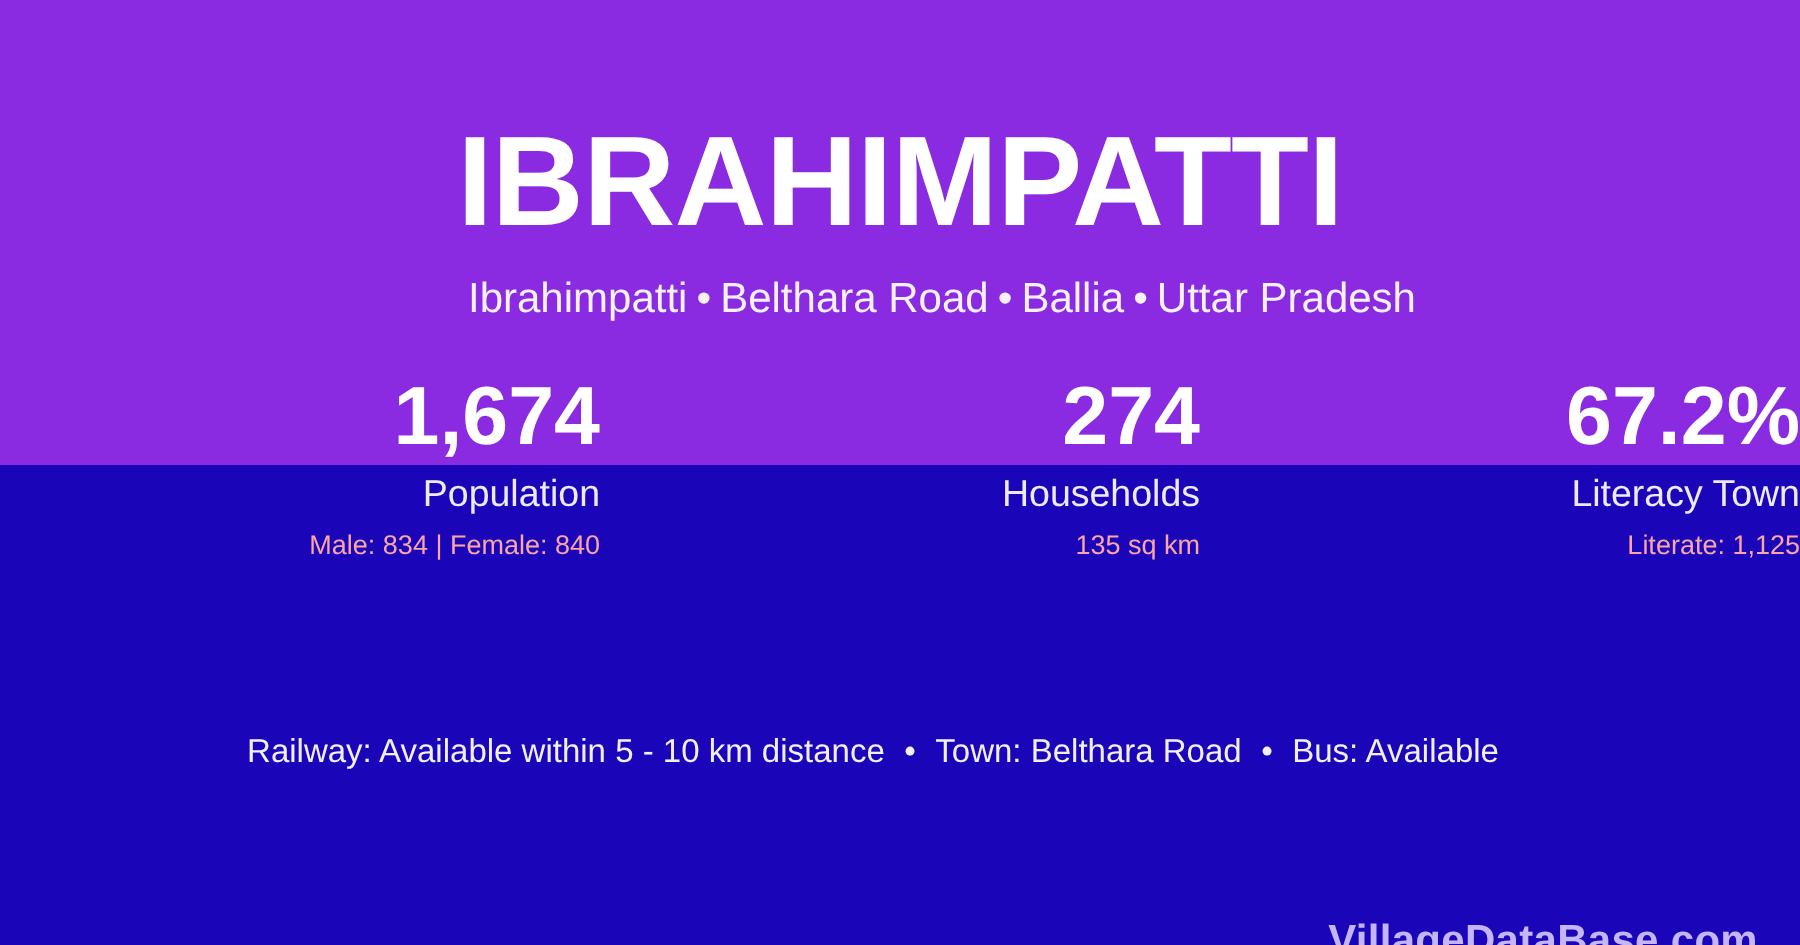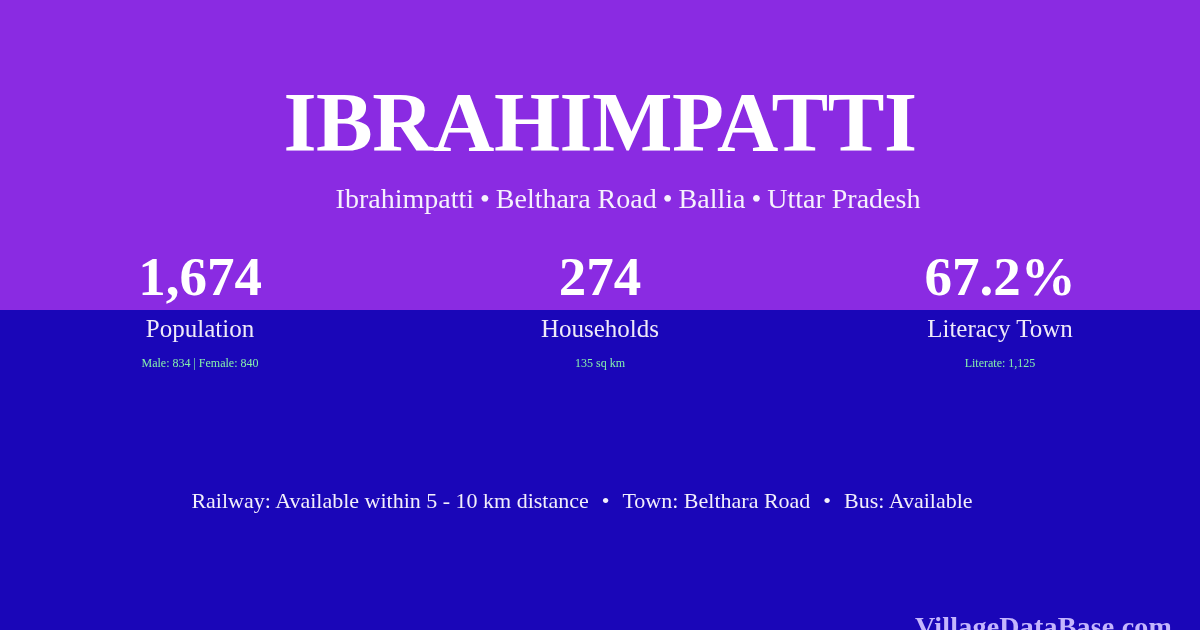--- a/index.html
+++ b/index.html
@@ -12,21 +12,20 @@
     overflow: hidden;
     font-family: "Liberation Sans", sans-serif;
     background: #1a06b8;
   }
   .card {
     position: relative;
     width: 1200px;
     height: 630px;
     background: #1a06b8;
     overflow: hidden;
-    font-family: Liberation Serif, serif;
   }
   
   .hero-band {
     position: absolute;
     left: 0;
     top: 0;
     width: 1200px;
     height: 310px;
     background: #8a2be2;
   }
@@ -66,43 +65,43 @@
   .stats-row {
     position: absolute;
     left: 0;
     top: 248px;
     width: 1200px;
     display: flex;
     flex-direction: row;
   }
   .stat-col {
     width: 400px;
-    text-align: center;
+    text-align: right;
   }
   .stat-value {
     font-size: 55px;
     line-height: 58px;
     font-weight: bold;
     color: #ffffff;
     white-space: nowrap;
   }
   .stat-label {
     margin-top: 8px;
     font-size: 25px;
     line-height: 30px;
     font-weight: normal;
     color: #eeeaf8;
     white-space: nowrap;
   }
   .stat-sub {
     margin-top: 8px;
-    font-size: 12px;
+    font-size: 18px;
     line-height: 22px;
     font-weight: normal;
-    color: #86efac;
+    color: #fca5a5;
     white-space: nowrap;
   }
   
   .facilities {
     position: absolute;
     left: 0;
     top: 487px;
     width: 1164px;
     text-align: center;
     font-size: 22px;

